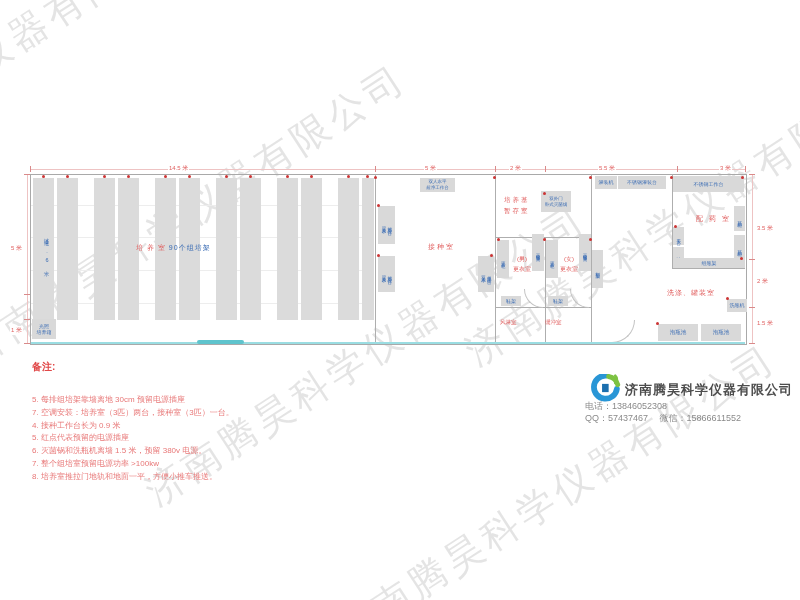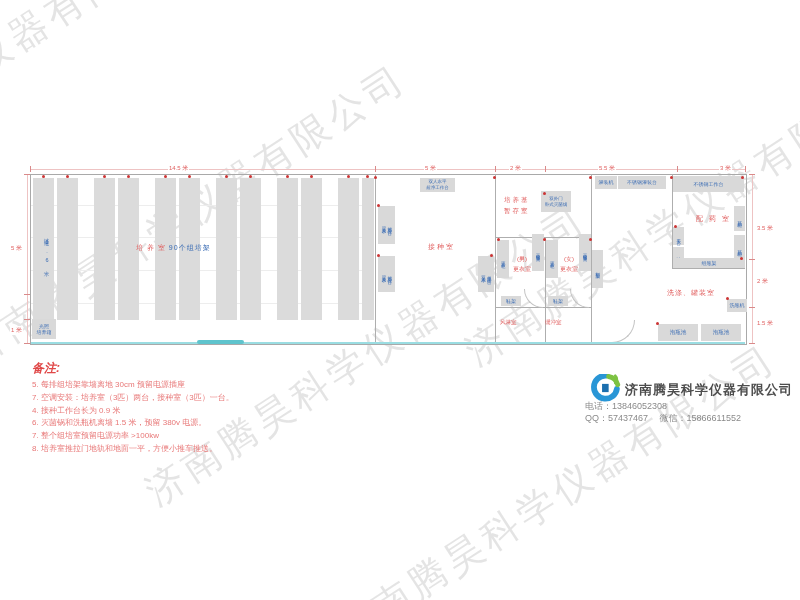--- a/index.html
+++ b/index.html
@@ -20,21 +20,21 @@
   .rlabel{position:absolute;color:#e05c5c;font-size:7px;white-space:nowrap;z-index:5;}
   .rlabel.small{font-size:5.5px;}
   .dot{position:absolute;width:3px;height:3px;border-radius:50%;background:#cc3434;z-index:6;}
   .dimline{position:absolute;background:#eec3c3;z-index:2;}
   .tick{position:absolute;background:#d98a8a;z-index:2;}
   .dim{position:absolute;color:#e06262;font-size:6px;background:#fff;padding:0 1px;
        white-space:nowrap;z-index:5;}
   .arc{position:absolute;border:0 solid #c2c2c2;z-index:3;}
   .cyan{position:absolute;background:#9adde2;z-index:4;}
   .notes{position:absolute;left:32px;top:360px;z-index:5;}
-  .notes .t{color:#e04848;font-size:12px;font-weight:bold;margin-bottom:2px;font-style:italic;}
+  .notes .t{color:#e04848;font-size:10px;font-weight:bold;margin-bottom:20px;}
   .notes div.n{color:#e87878;font-size:8px;line-height:12.8px;white-space:nowrap;}
   .company{position:absolute;z-index:5;}
   .cname{position:absolute;left:625px;top:381px;font-size:13px;font-weight:bold;color:#4d4d4d;
          letter-spacing:1px;z-index:5;white-space:nowrap;}
   .cline{position:absolute;left:585px;font-size:9px;color:#8a8a8a;z-index:5;white-space:nowrap;}
 </style>
 </head>
 <body>
 
 <div id="page">
@@ -246,20 +246,21 @@
     </div>
   <div class="box" style="left:673px;top:258px;width:72px;height:10px;">
       <span>组瓶架</span>
     </div>
 
   <div class="notes">
     <div class="t">备注:</div>
     <div class="n">5. 每排组培架靠墙离地 30cm 预留电源插座</div>
     <div class="n">7. 空调安装：培养室（3匹）两台，接种室（3匹）一台。</div>
     <div class="n">4. 接种工作台长为 0.9 米</div>
+    <div class="n">5. 红点代表预留的电源插座</div>
     <div class="n">6. 灭菌锅和洗瓶机离墙 1.5 米，预留 380v 电源。</div>
     <div class="n">7. 整个组培室预留电源功率 &gt;100kw</div>
     <div class="n">8. 培养室推拉门地轨和地面一平，方便小推车推送。</div>
   </div>
 
   <div class="company" style="left:590px;top:374px;width:34px;height:28px;">
     <svg width="34" height="28" viewBox="0 0 40 34">
       <path d="M18 2 A14 14 0 1 0 32 18" fill="none" stroke="#2996d6" stroke-width="7" stroke-linecap="round"></path>
       <path d="M22 3 A14 14 0 0 1 33 13" fill="none" stroke="#7dc242" stroke-width="6" stroke-linecap="round"></path>
       <rect x="14" y="12" width="8" height="10" fill="#1b6fae"></rect>

